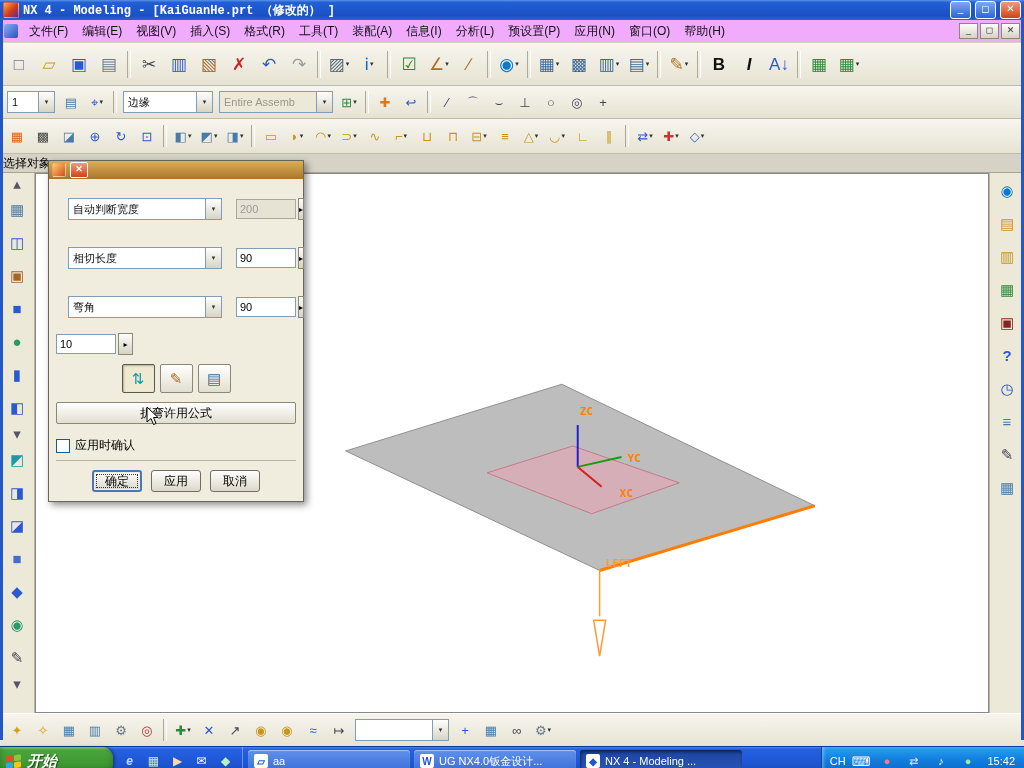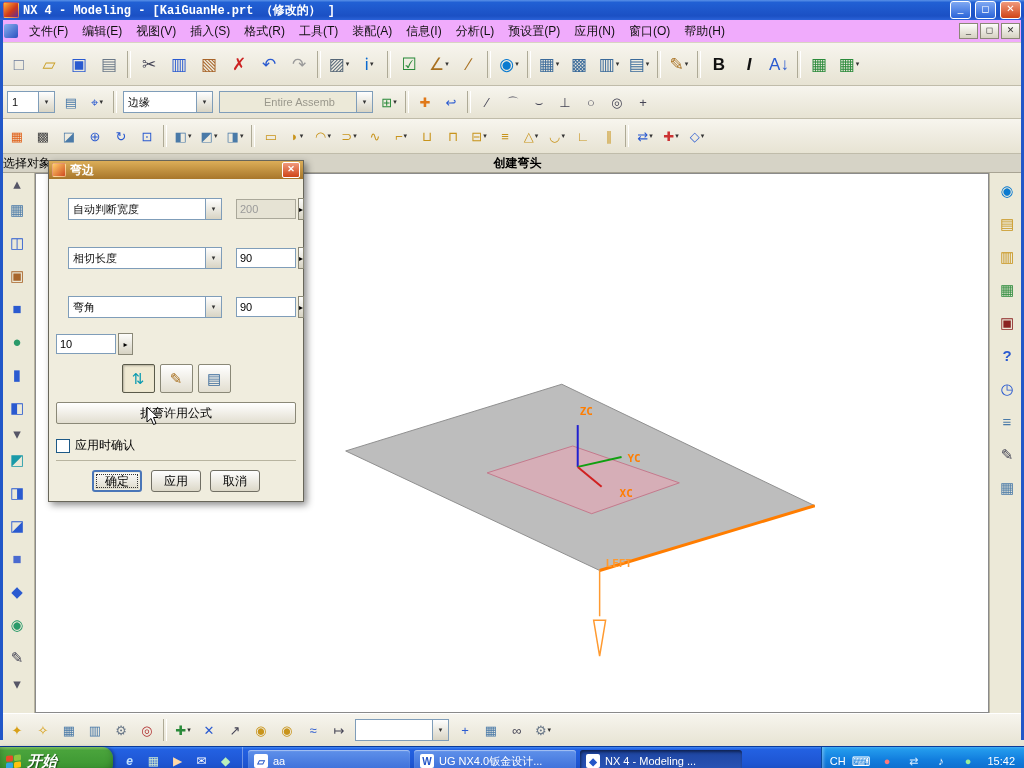--- a/index.html
+++ b/index.html
@@ -36,21 +36,21 @@
   .row1 .tbsep{height:27px;}
   .bold{font-weight:bold;}
   .italic{font-style:italic;}
   .small .glyph{font-size:9px;}
   .strip{display:contents;}
 
   
   .combo{display:inline-flex;align-items:center;height:20px;background:#fff;border:1px solid #7f9db9;margin:0 3px;font-size:11px;flex:none;}
   .combo .cval{flex:1;padding:0 4px;white-space:nowrap;overflow:hidden;color:#111;}
   .combo .cbtn{width:15px;align-self:stretch;background:linear-gradient(#fefefe,#d8d4c4);border-left:1px solid #7f9db9;font-size:7px;display:flex;align-items:center;justify-content:center;color:#333;}
-  .combo.grayed{background:#ece9d8;padding-left:40px;}
+  .combo.grayed{background:#ece9d8;}
   .combo.grayed .cval{color:#9a988c;}
   .w46{width:46px;} .w88{width:88px;} .w110{width:112px;} .w90{width:92px;}
 
   
   .promptbar{height:18px;background:#d6d3c6;display:flex;align-items:center;border-bottom:1px solid #a8a494;}
   .pleft{margin-left:3px;white-space:nowrap;}
   .pcenter{flex:1;text-align:center;font-weight:bold;}
   .pright{width:40px;}
 
   
@@ -382,21 +382,20 @@
         <span class="dd">▾</span>
       </span>
       <span class="tbi">
         <span class="glyph" style="color: rgb(42, 90, 208);">◇</span>
         <span class="dd">▾</span>
       </span>
     </div>
 
   <div class="promptbar">
     <span class="pleft">选择对象</span>
-    <span class="pcenter">创建弯头</span>
     <span class="pright"></span>
   </div>
 
   <div class="workarea">
     <div class="sidebar left">
         <span class="tbi small">
           <span class="glyph" style="color: rgb(85, 85, 102);">▴</span>
         </span>
         <span class="tbi">
           <span class="glyph" style="color: rgb(74, 122, 168);">▦</span>
@@ -599,21 +598,20 @@
           </span><span class="tbi">
             <span class="glyph" style="color: rgb(154, 240, 154);">●</span>
           </span></span>
       <span class="time">15:42</span>
     </div>
   </div>
 
   <div class="dialog">
     <div class="dlg-title">
       <span class="dlg-icon"></span>
-      <span class="ttl">弯边</span>
       <span class="dlg-close">✕</span>
     </div>
     <div class="dlg-body">
 
       <div class="fld">
         <span class="combo">
           <span class="cval">自动判断宽度</span>
           <span class="cbtn">▾</span>
         </span>
         <input class="num off" value="200" style="">

